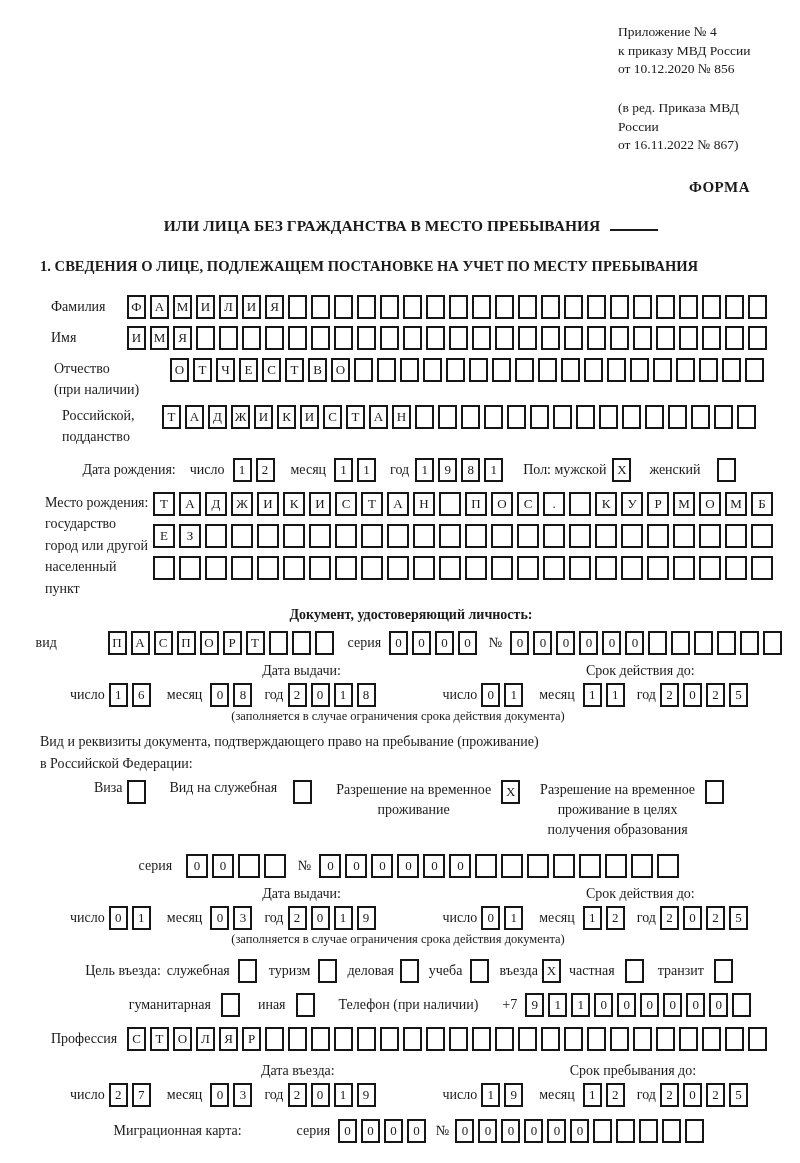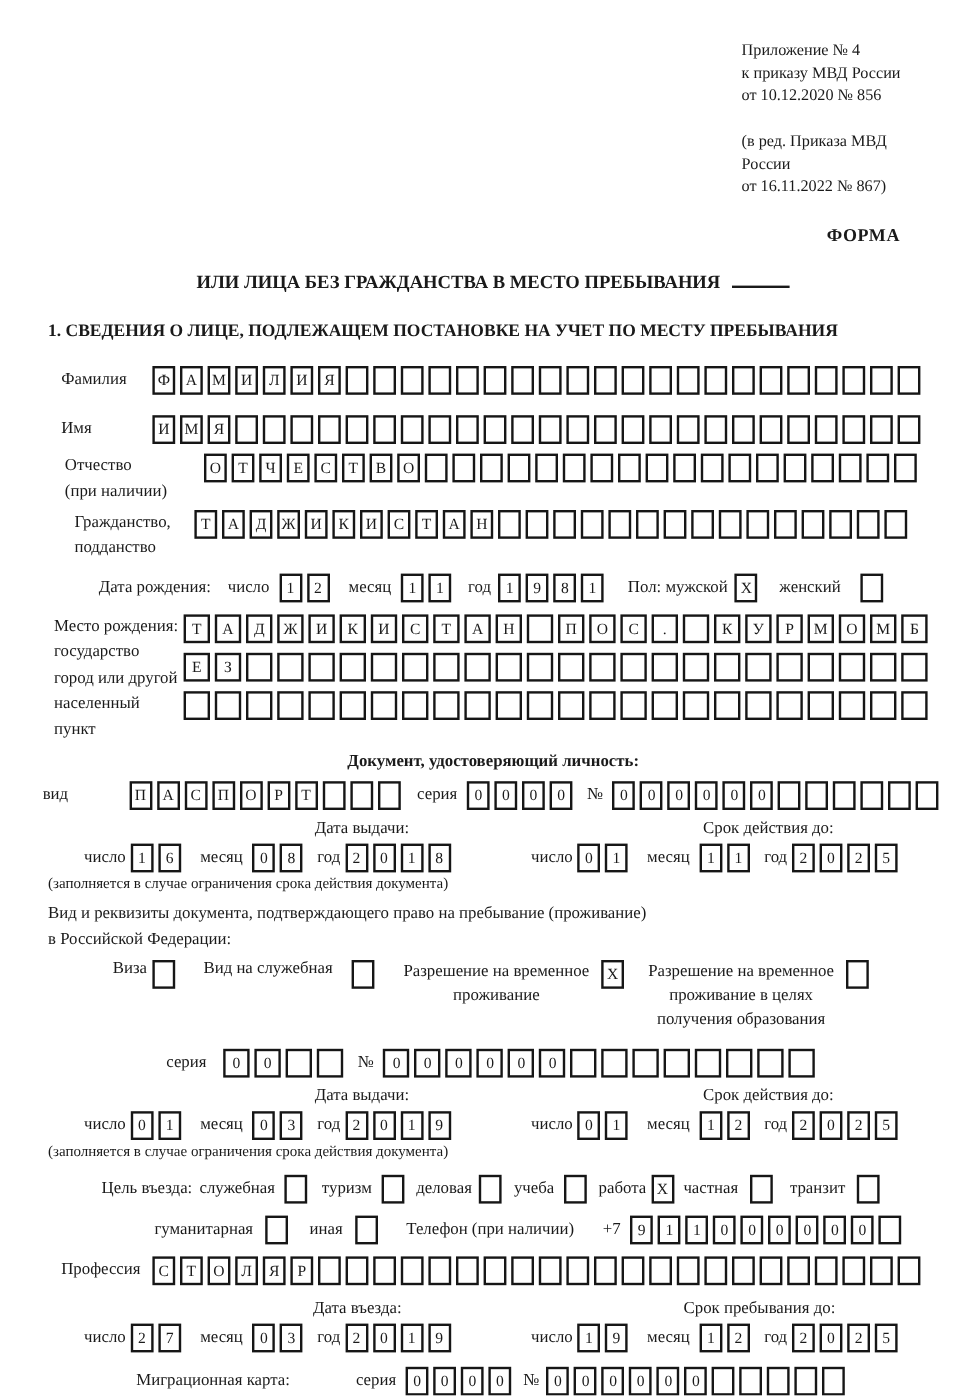--- a/index.html
+++ b/index.html
@@ -1,18 +1,18 @@
 <!DOCTYPE html>
 <html><head>
 <meta charset="utf-8">
 <style>
   html,body{margin:0;padding:0;background:#ffffff;}
   body{width:800px;height:1163px;overflow:hidden;color:#1a1a1a;
        font-family:"Liberation Serif","DejaVu Serif",serif;font-size:14px;}
-  .page{box-sizing:border-box;width:800px;height:1163px;padding:33px 18px 0 40px;position:relative;}
+  .page{box-sizing:border-box;width:800px;height:1163px;padding:23px 18px 0 40px;position:relative;}
   
   .hdr{margin-left:578px;font-size:13.5px;line-height:1.38;}
   .hdr .gap-top{margin-top:20px;}
   .forma{margin-top:24px;padding-right:32px;text-align:right;font-weight:700;font-size:15px;letter-spacing:.5px;}
   .title{margin-top:18px;text-align:center;font-weight:700;font-size:15.5px;line-height:1.55;}
   .blank{display:inline-block;width:48px;height:5px;border-bottom:2px solid #1a1a1a;margin-left:10px;}
   .sect{margin-top:20px;font-weight:700;font-size:14.6px;}
   
   .frow{display:flex;align-items:center;justify-content:center;}
   .astart{align-items:flex-start;}
@@ -26,24 +26,24 @@
   .fine{font-size:12.5px;}
   .b{font-weight:700;}
   
   .w76{width:76px;flex:none;} .w72{width:72px;flex:none;} .w100{width:100px;flex:none;}
   .w108{width:108px;flex:none;} .w116{width:116px;flex:none;}
   .ml4{margin-left:4px;} .ml6{margin-left:6px;} .ml8{margin-left:8px;} .ml10{margin-left:10px;}
   .ml12{margin-left:12px;} .ml14{margin-left:14px;} .ml16{margin-left:16px;} .ml20{margin-left:20px;}
   .ml24{margin-left:24px;} .ml36{margin-left:20px;} .ml55{margin-left:55px;}
   .ml62{margin-left:62px;} .ml63{margin-left:63px;} .ml135{margin-left:135px;} .ml235{margin-left:235px;}
   .ml245{margin-left:245px;}
-  .mt2{margin-top:2px;} .mt4{margin-top:4px;} .mt6{margin-top:6px;} .mt7{margin-top:17px;}
+  .mt2{margin-top:2px;} .mt4{margin-top:4px;} .mt6{margin-top:6px;} .mt7{margin-top:7px;}
   .mt8{margin-top:8px;} .mt10{margin-top:10px;} .mt12{margin-top:12px;} .mt14{margin-top:14px;}
   .mt20{margin-top:20px;}
-  .fnright{text-align:left;padding-right:26px;}
+  .fnright{text-align:center;padding-right:26px;}
 </style>
 </head>
 <body>
 
 <div class="page">
 
   <div class="hdr">
     <div>Приложение № 4</div>
     <div>к приказу МВД России</div>
     <div>от 10.12.2020 № 856</div>
@@ -157,21 +157,21 @@
         <span class="cell"></span>
         <span class="cell"></span>
         <span class="cell"></span>
         <span class="cell"></span>
         <span class="cell"></span>
       </span>
   </div>
 
   <div class="frow astart mt4">
     <div class="lblcol w100">
-      <div>Гражданство,</div>
+      <div>Российской,</div>
       <div>подданство</div>
     </div>
     <span class="cells">
         <span class="cell">Т</span>
         <span class="cell">А</span>
         <span class="cell">Д</span>
         <span class="cell">Ж</span>
         <span class="cell">И</span>
         <span class="cell">К</span>
         <span class="cell">И</span>
@@ -510,21 +510,21 @@
         <span class="cell"></span>
       </span>
     <span class="ml6">деловая</span>
     <span class="cells ml6">
         <span class="cell"></span>
       </span>
     <span class="ml6">учеба</span>
     <span class="cells ml8">
         <span class="cell"></span>
       </span>
-    <span class="ml6">работа</span>
+    <span class="ml6">въезда</span>
     <span class="cells ml4">
         <span class="cell">X</span>
       </span>
     <span class="ml4">частная</span>
     <span class="cells ml10">
         <span class="cell"></span>
       </span>
     <span class="ml10">транзит</span>
     <span class="cells ml10">
         <span class="cell"></span>

